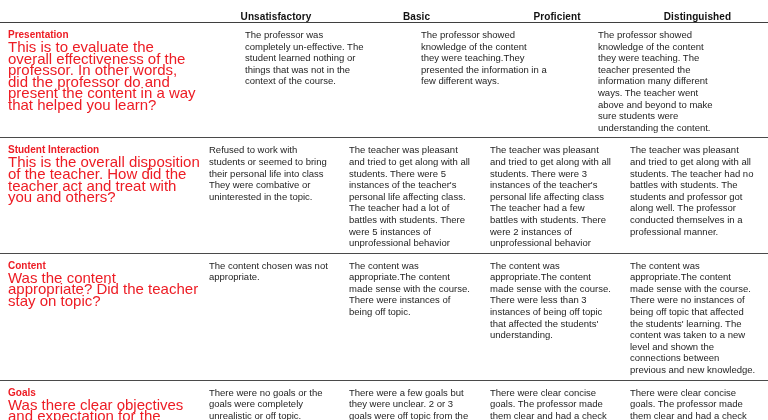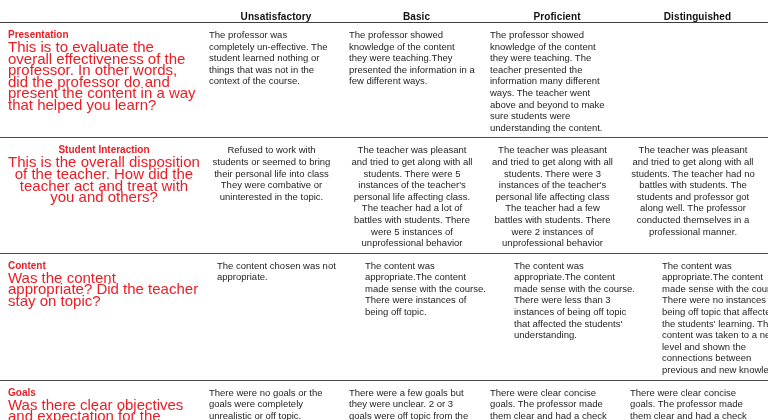--- a/index.html
+++ b/index.html
@@ -21,23 +21,23 @@
   }
   .col-h {
     text-align: center;
     font-weight: bold;
     font-size: 10px;
     color: #111111;
     letter-spacing: 0.1px;
   }
   .r-row { border-bottom: 1px solid #4a4a4a; }
   .r-row.last { border-bottom: 1px solid #c9c9c9; }
-  .row1 { min-height: 87px; }
-  .row2 { min-height: 95px; text-align: center; }
-  .row3 { min-height: 95px; gap: 8px; }
+  .row1 { min-height: 87px; gap: 36px; }
+  .row2 { min-height: 95px; }
+  .row3 { min-height: 95px; }
   .row4 { min-height: 111px; }
   .label-cell {
     padding: 6px 6px 4px 8px;
     color: #ed1c24;
   }
   .row-title {
     font-weight: bold;
     font-size: 10px;
     line-height: 12px;
   }

